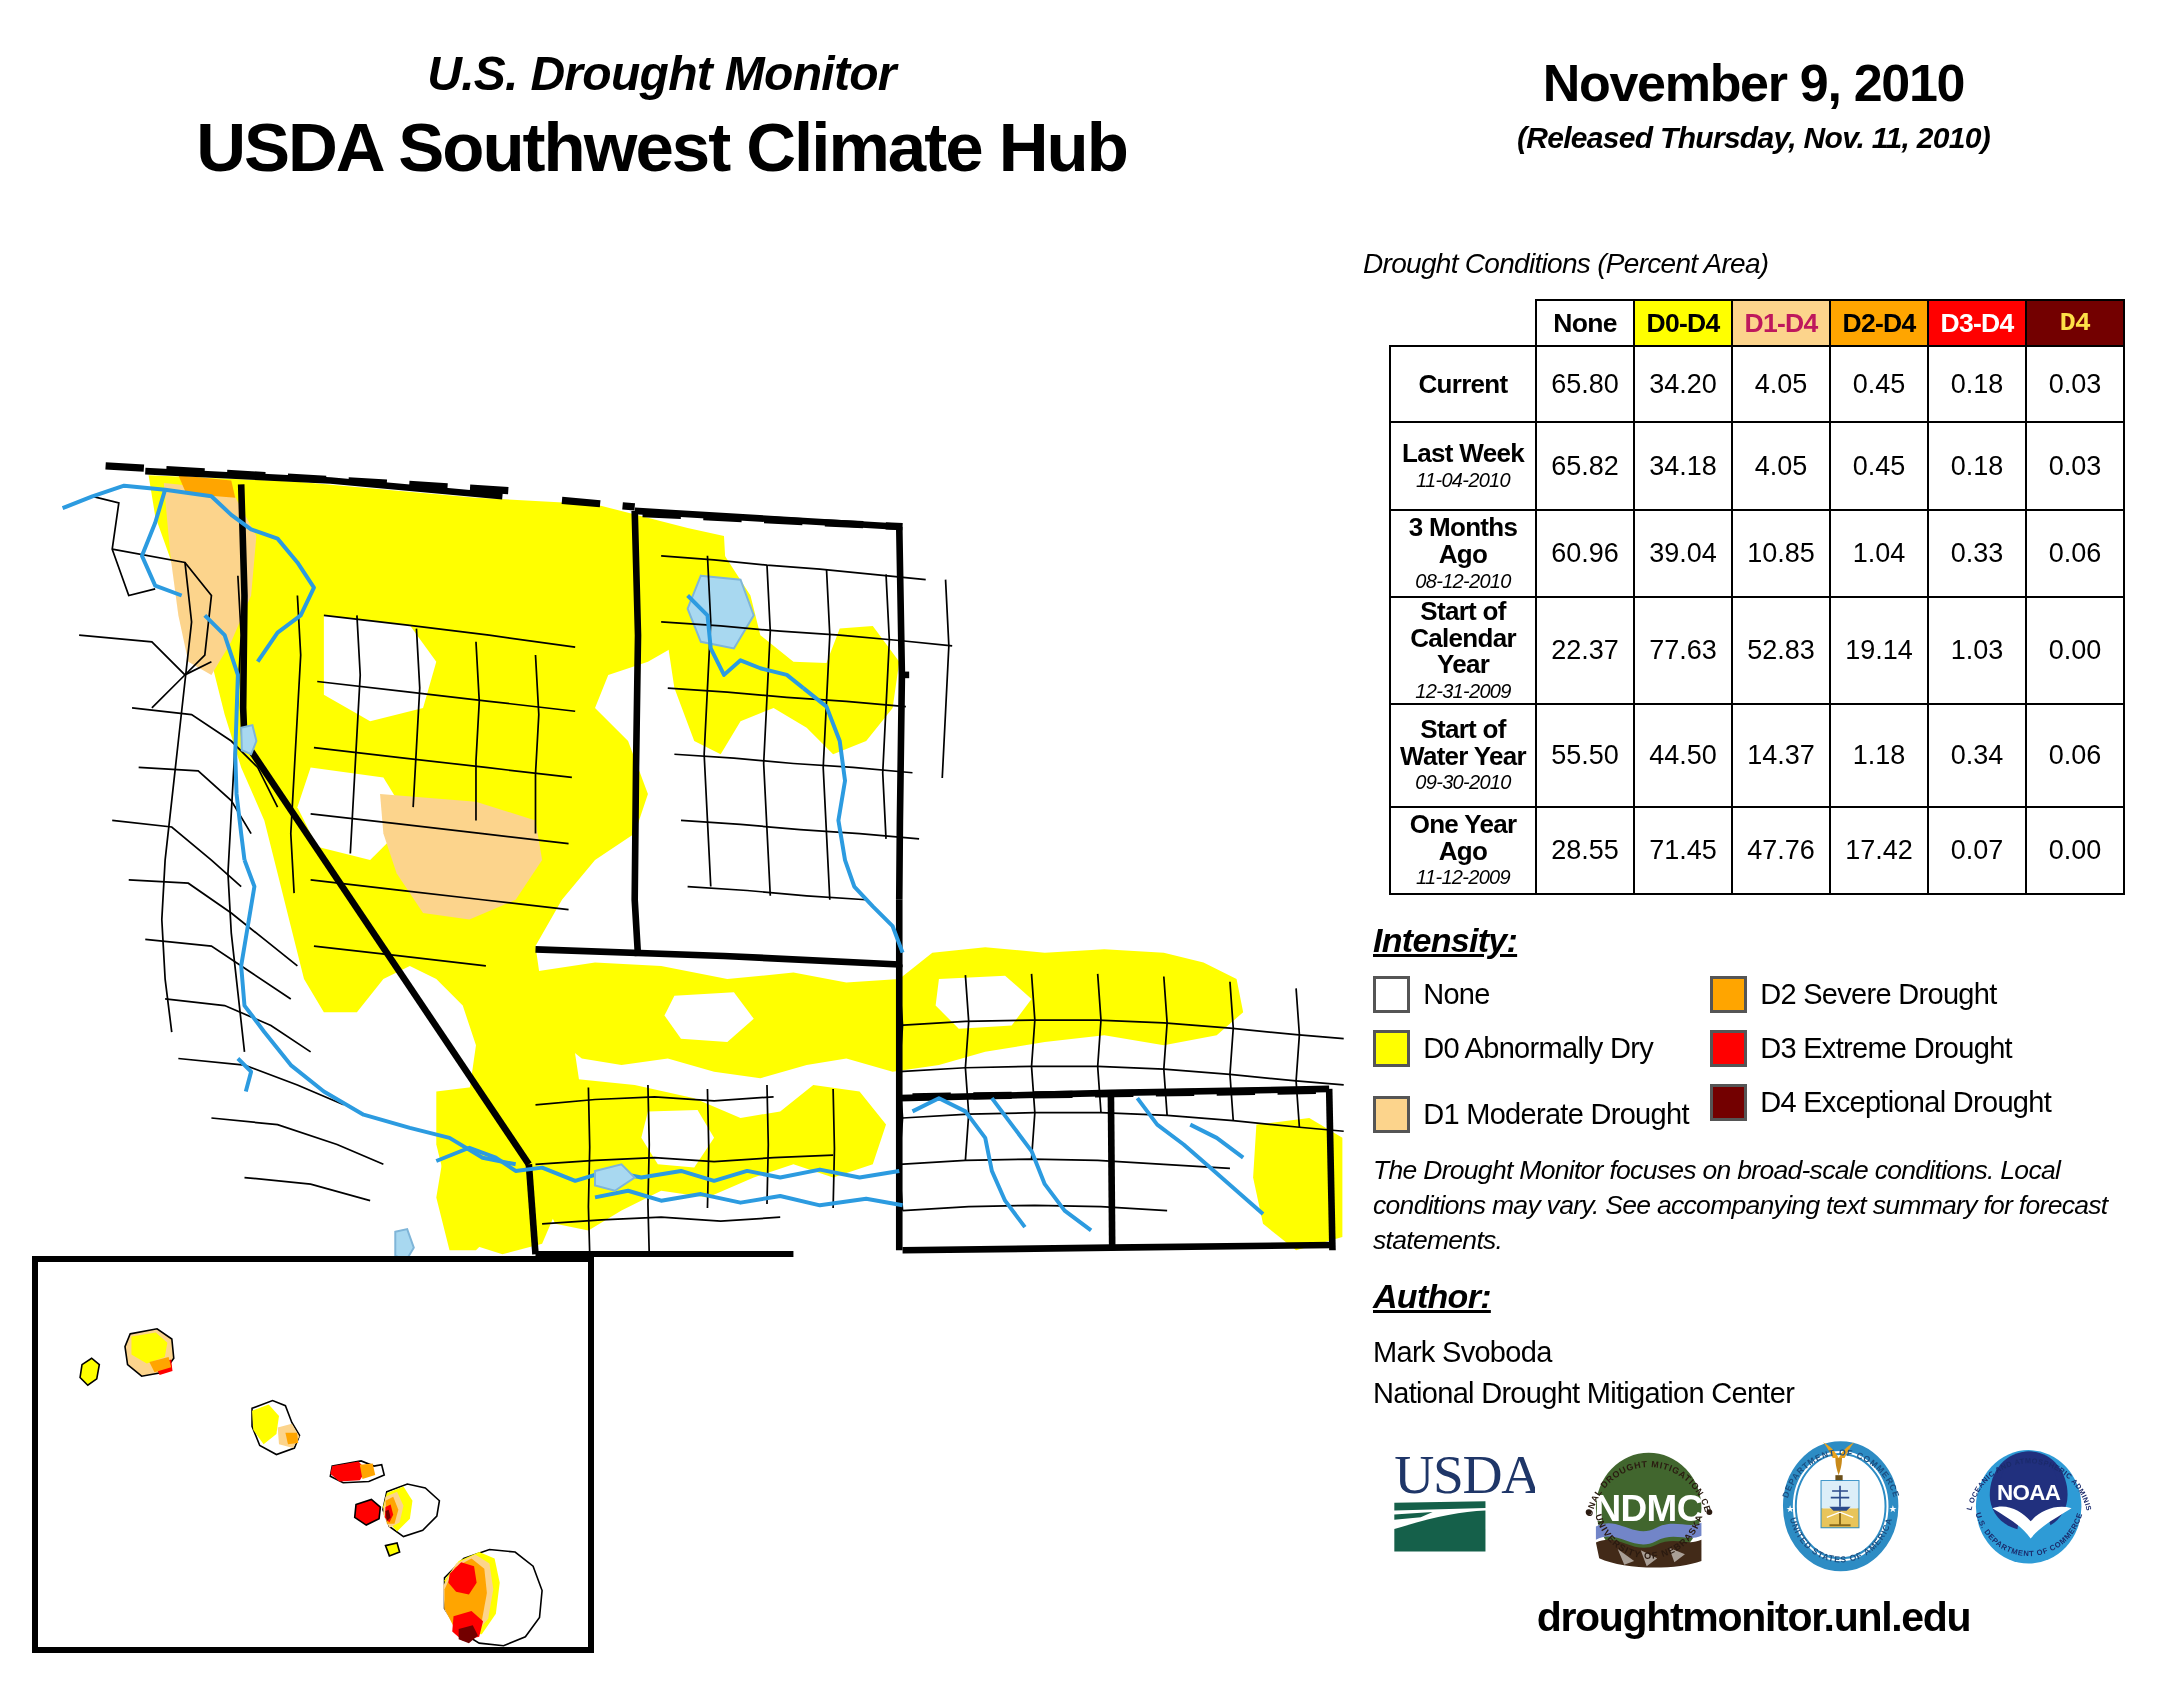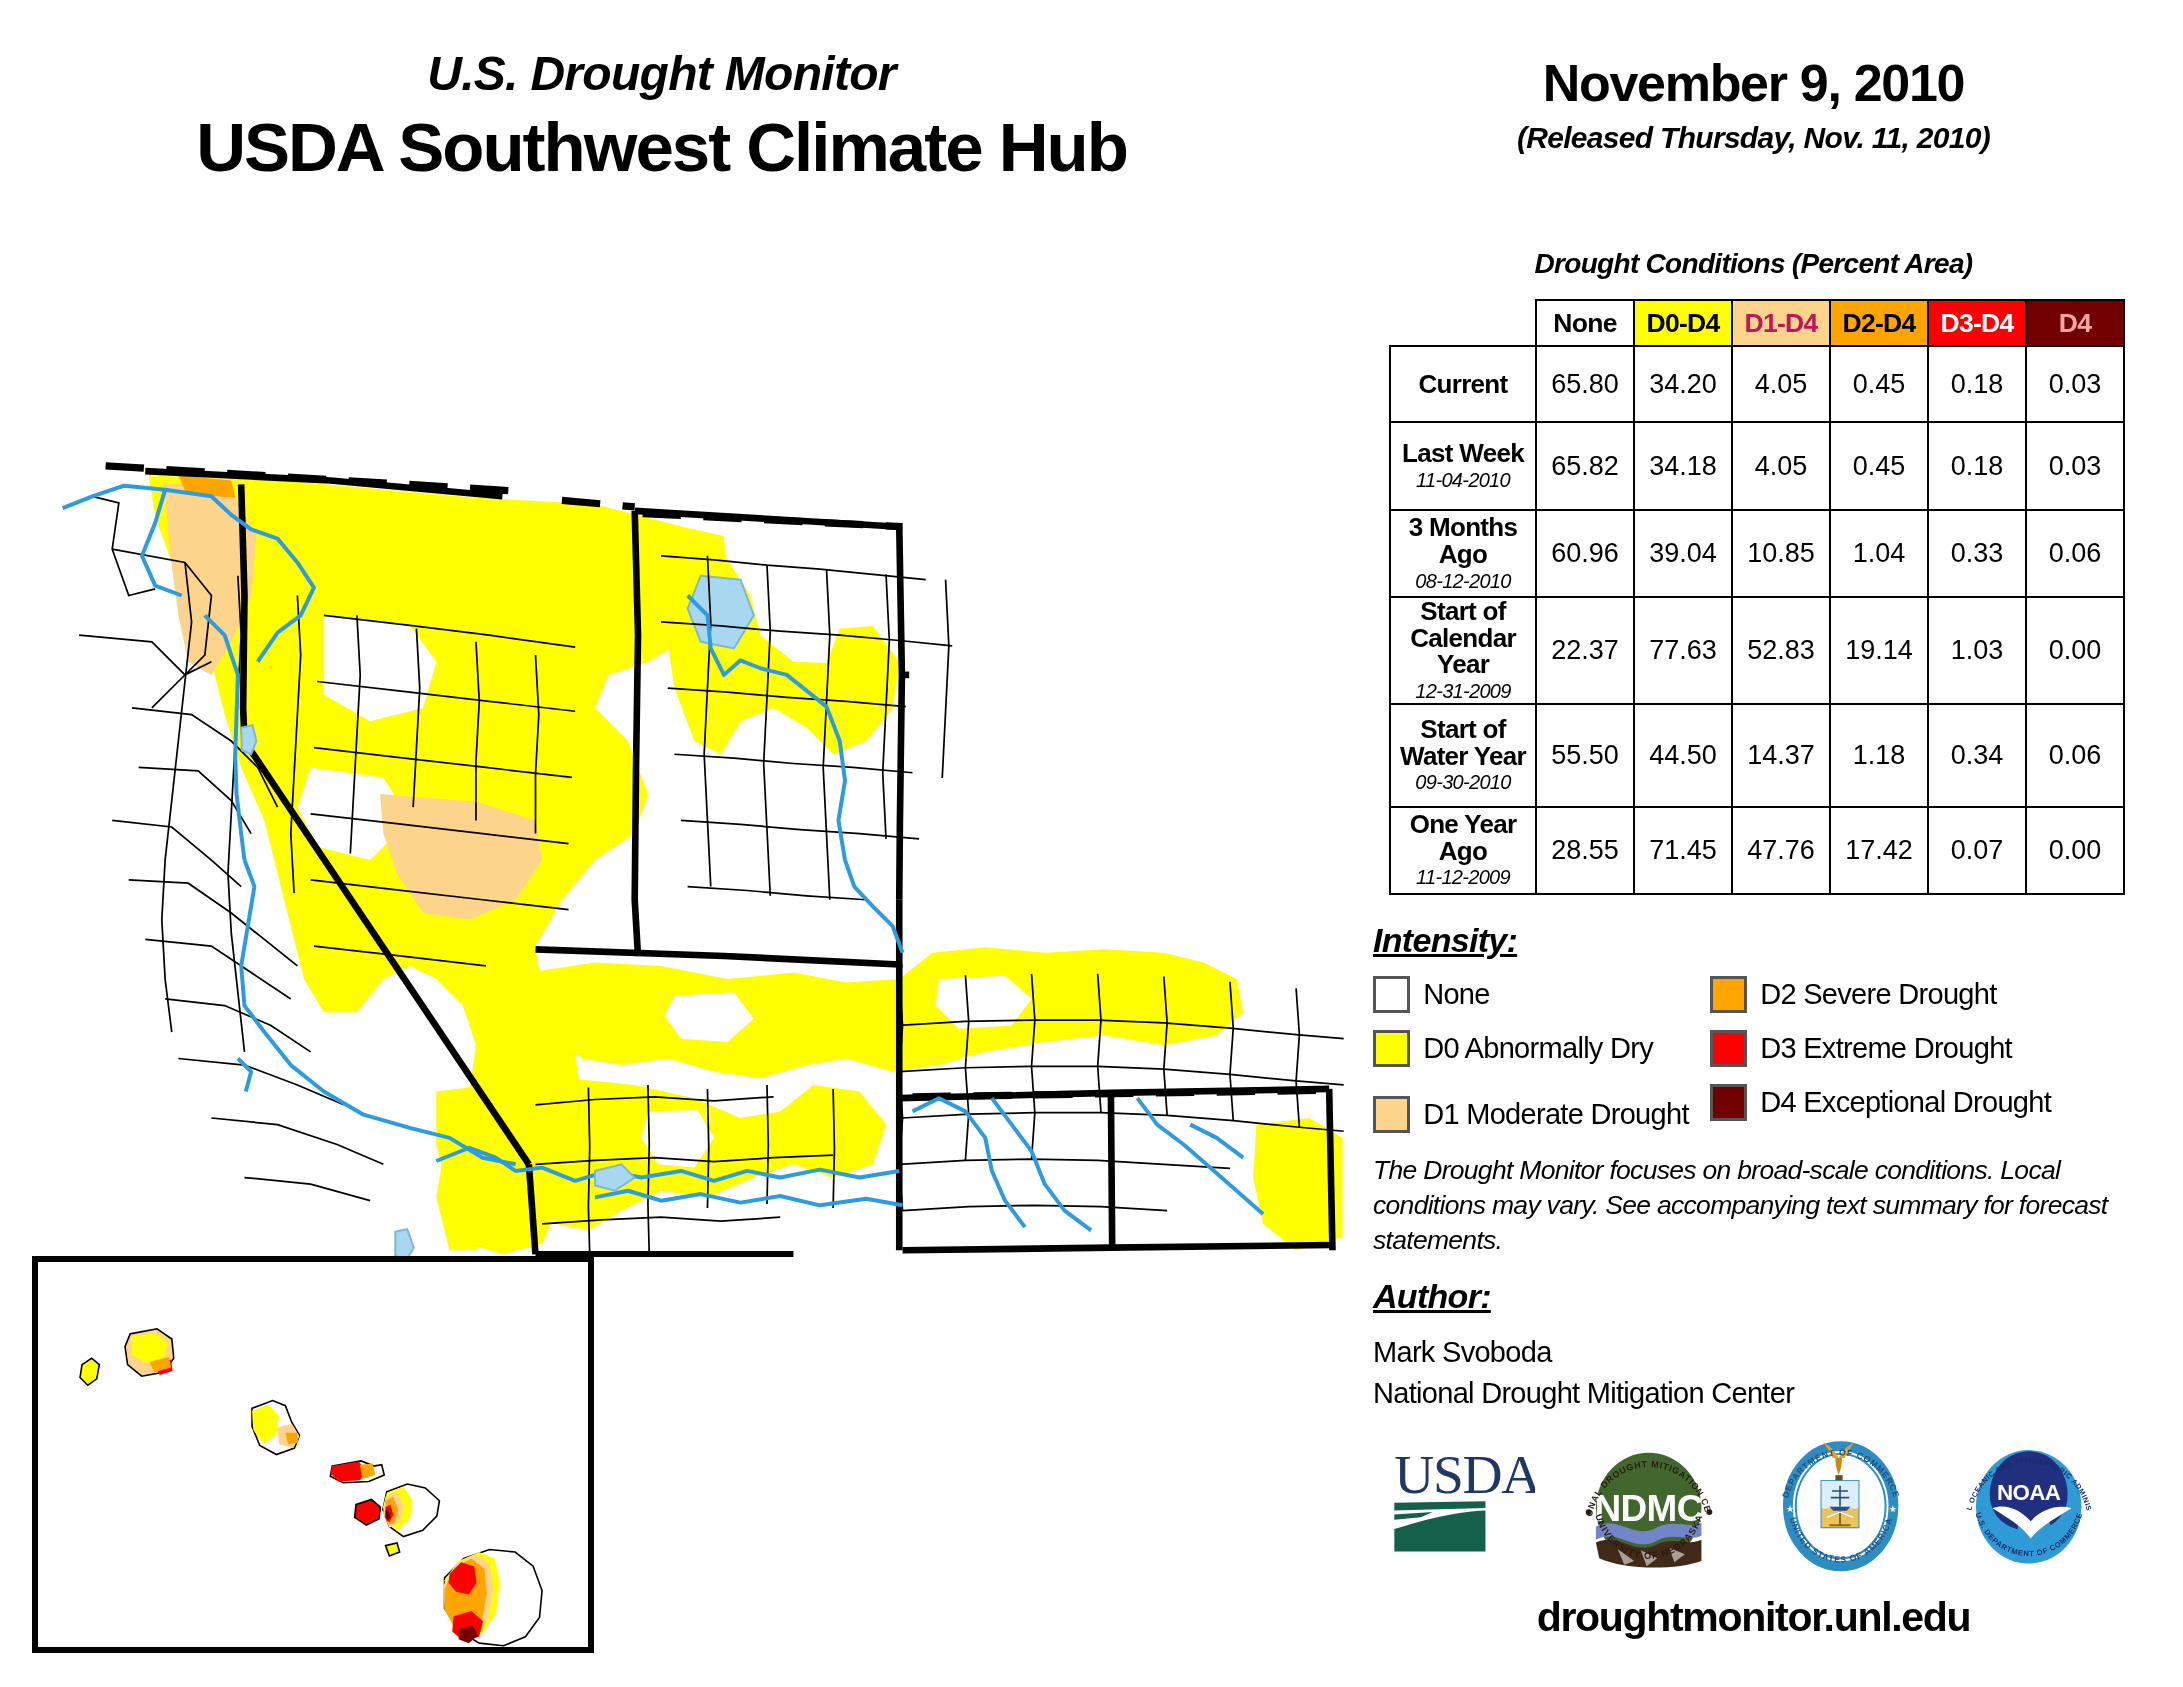--- a/index.html
+++ b/index.html
@@ -10,22 +10,22 @@
   #hdr-left{position:absolute;left:0;top:46px;width:1323px;text-align:center;}
   #title-small{font-size:48px;font-weight:bold;font-style:italic;letter-spacing:-0.7px;}
   #title-big{font-size:69px;font-weight:bold;letter-spacing:-2px;margin-top:6.6px;}
 
   #hdr-right{position:absolute;left:1363px;top:53px;width:781px;text-align:center;}
   #date-main{font-size:52px;font-weight:bold;letter-spacing:-1.3px;}
   #date-rel{font-size:30px;font-weight:bold;font-style:italic;margin-top:8px;letter-spacing:-0.7px;}
   #date-valid{font-size:28px;font-weight:bold;margin-top:9.3px;letter-spacing:-0.7px;}
 
   
-  #tbl-caption{position:absolute;left:1363px;top:248px;width:781px;text-align:center;
-               font-size:28px;font-style:italic;font-weight:bold;letter-spacing:-0.7px;}
+  #tbl-caption{position:absolute;left:1363px;top:248px;width:781px;
+               font-size:28px;font-style:italic;font-weight:normal;letter-spacing:-0.7px;}
   #tbl-wrap{position:absolute;left:1389px;top:299px;}
   table.dm{border-collapse:collapse;font-size:25px;}
   table.dm td,table.dm th{border:2px solid #000;text-align:center;vertical-align:middle;
                           font-weight:normal;padding:0;}
   table.dm thead th{height:44px;font-weight:bold;font-size:26.5px;letter-spacing:-0.7px;}
   table.dm thead th.corner{border:none;}
   td.rowlbl{width:144px;padding:4px 2.6px;}
   td.rowlbl .lbl{font-weight:bold;font-size:26px;line-height:1.02;letter-spacing:-0.7px;}
   td.rowlbl .dt{font-style:italic;font-size:20px;margin-top:2px;letter-spacing:-0.7px;}
   td.val{width:96px;height:auto;font-size:27px;}
@@ -82,21 +82,21 @@
 <div id="tbl-wrap">
   <table class="dm">
     <thead>
         <tr id="thead-row">
       <th class="corner"></th>
     <th class="val" style="background: rgb(255, 255, 255); color: rgb(0, 0, 0);">None</th>
           <th class="val" style="background: rgb(255, 255, 0); color: rgb(0, 0, 0);">D0-D4</th>
           <th class="val" style="background: rgb(252, 212, 140); color: #be185d;">D1-D4</th>
           <th class="val" style="background: rgb(255, 165, 0); color: rgb(0, 0, 0);">D2-D4</th>
           <th class="val" style="background: rgb(255, 0, 0); color: rgb(255, 255, 255);">D3-D4</th>
-          <th class="val" style="background: rgb(115, 0, 0); color: #fca5a5;">D4</th>
+          <th class="val" style="background: rgb(115, 0, 0); color: #fde047; font-family: Liberation Mono, monospace;">D4</th>
         </tr>
       </thead>
     <tbody id="tbody">
         <tr class="r-current">
           <td class="rowlbl">
             <div class="lbl">Current</div>
           </td>
           <td class="val">65.80</td>
           <td class="val">34.20</td>
           <td class="val">4.05</td>

